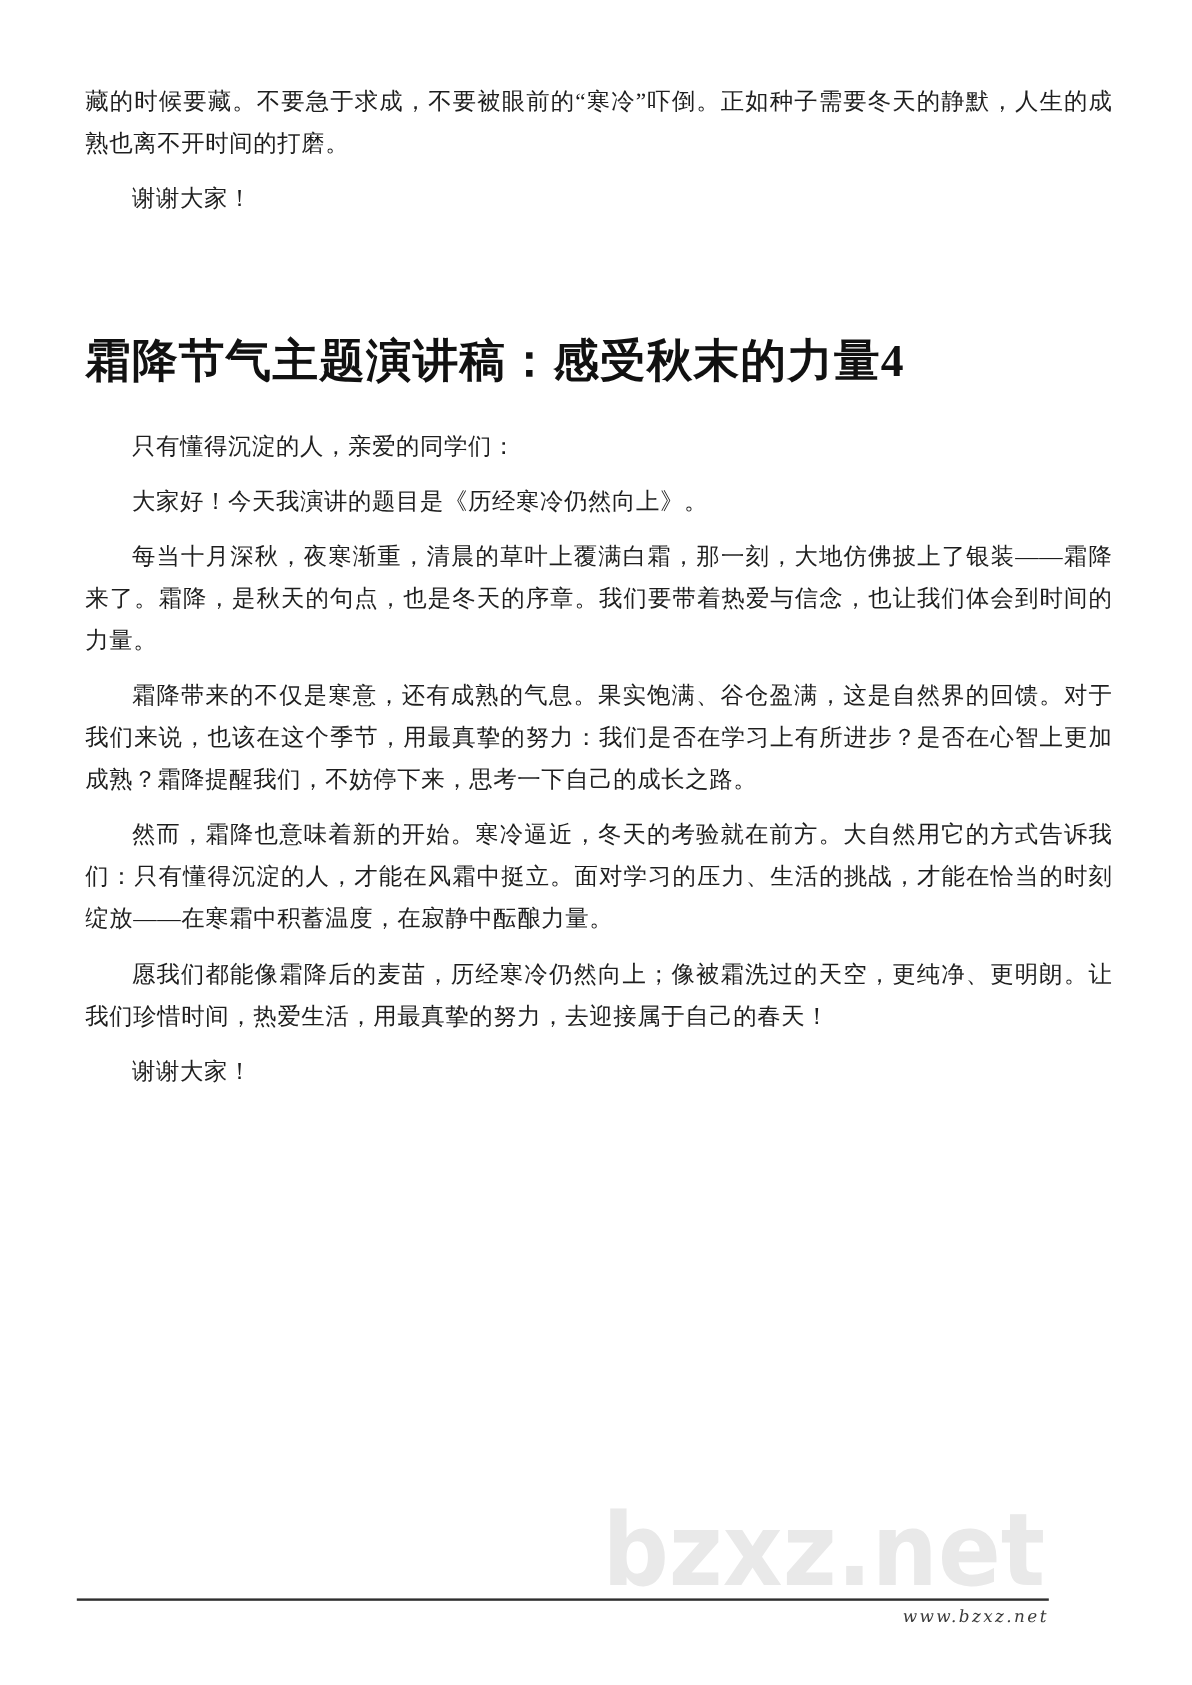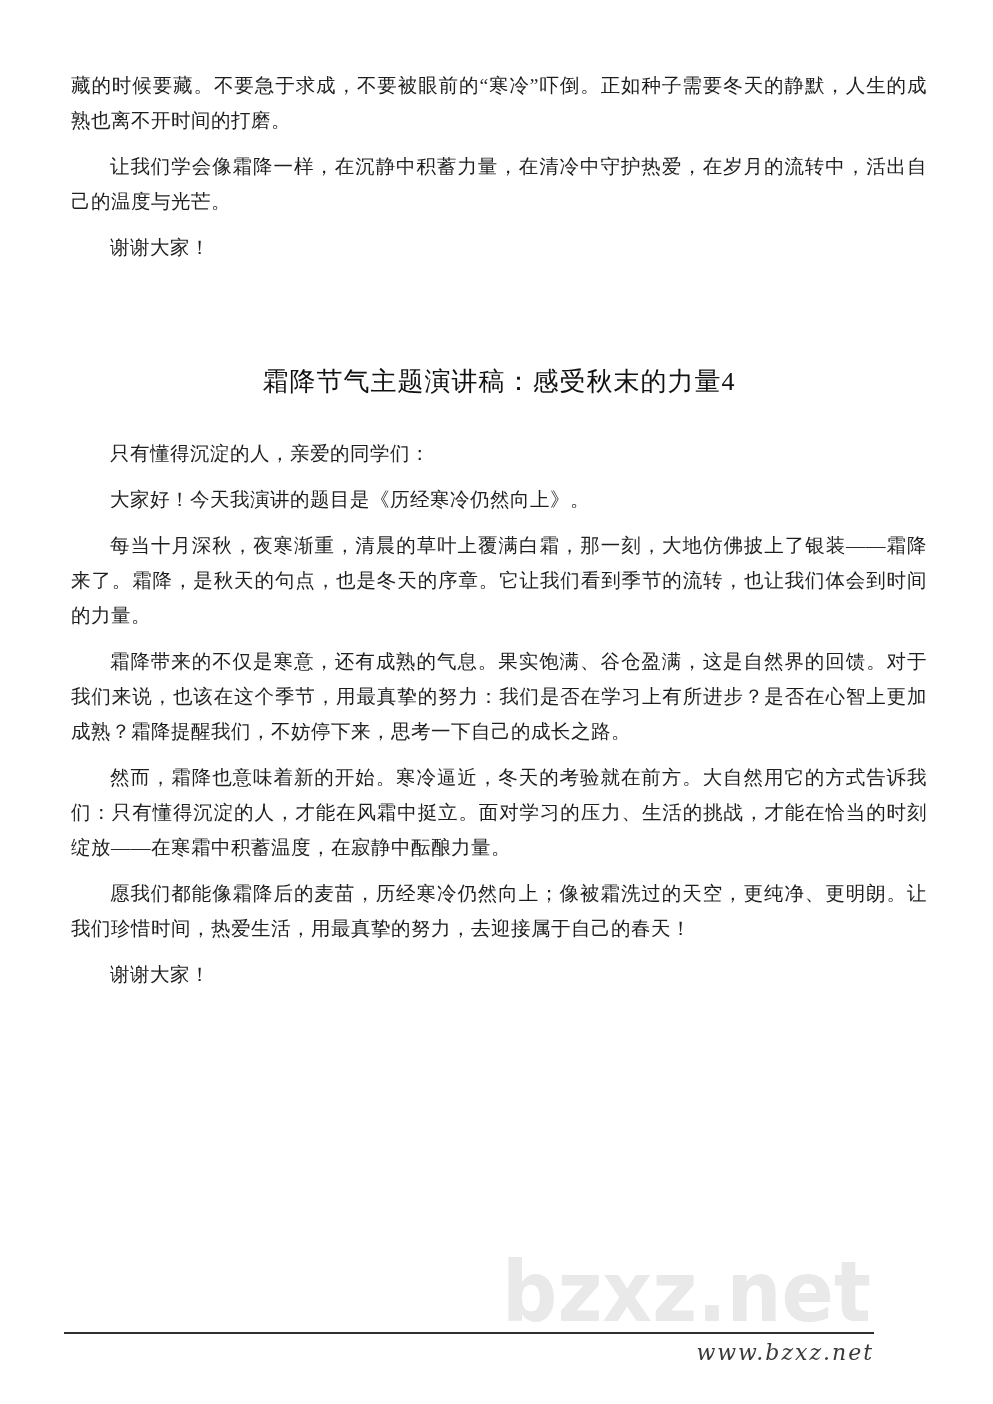--- a/index.html
+++ b/index.html
@@ -27,23 +27,23 @@
     letter-spacing: 0.5px;
   }
   .content p {
     margin: 0 0 11px 0;
     text-indent: 2em;
   }
   .content p.no-indent {
     text-indent: 0;
   }
   .article-title {
-    font-size: 26px;
-    font-weight: normal;
-    text-align: center;
+    font-size: 38px;
+    font-weight: bold;
+    text-align: left;
     text-indent: 0 !important;
     line-height: 42px;
     letter-spacing: 1px;
     margin: 96px 0 33px 0 !important;
     color: #111111;
   }
   .watermark {
     position: absolute;
     right: 60px;
     top: 1250px;
@@ -63,45 +63,44 @@
     top: 1332px;
     border-top: 2px solid #2f2f2f;
     height: 0;
   }
   .footer-url {
     position: absolute;
     right: 57px;
     top: 1340px;
     font-family: "DejaVu Serif", "Liberation Serif", serif;
     font-style: italic;
-    font-size: 22px;
+    font-size: 14px;
     letter-spacing: 2px;
     color: #3a3a3a;
   }
 </style>
 </head>
 <body>
 
 <div class="page" style="background: rgb(255, 255, 255);">
 
   <div class="content" style="color: rgb(30, 30, 30);">
 
     <p class="no-indent">藏的时候要藏。不要急于求成，不要被眼前的“寒冷”吓倒。正如种子需要冬天的静默，人生的成熟也离不开时间的打磨。</p>
 
-    <p>让我们学会像霜降一样，在沉静中积蓄力量，在清冷中守护热爱，在岁月的流转中，活出自己的温度与光芒。</p>
 
     <p>谢谢大家！</p>
 
     <p class="article-title">霜降节气主题演讲稿：感受秋末的力量4</p>
 
     <p>只有懂得沉淀的人，亲爱的同学们：</p>
 
     <p>大家好！今天我演讲的题目是《历经寒冷仍然向上》。</p>
 
-    <p>每当十月深秋，夜寒渐重，清晨的草叶上覆满白霜，那一刻，大地仿佛披上了银装——霜降来了。霜降，是秋天的句点，也是冬天的序章。它让我们看到季节的流转，也让我们体会到时间的力量。</p>
+    <p>每当十月深秋，夜寒渐重，清晨的草叶上覆满白霜，那一刻，大地仿佛披上了银装——霜降来了。霜降，是秋天的句点，也是冬天的序章。我们要带着热爱与信念，也让我们体会到时间的力量。</p>
 
 
     <p>霜降带来的不仅是寒意，还有成熟的气息。果实饱满、谷仓盈满，这是自然界的回馈。对于我们来说，也该在这个季节，用最真挚的努力：我们是否在学习上有所进步？是否在心智上更加成熟？霜降提醒我们，不妨停下来，思考一下自己的成长之路。</p>
 
     <p>然而，霜降也意味着新的开始。寒冷逼近，冬天的考验就在前方。大自然用它的方式告诉我们：只有懂得沉淀的人，才能在风霜中挺立。面对学习的压力、生活的挑战，才能在恰当的时刻绽放——在寒霜中积蓄温度，在寂静中酝酿力量。</p>
 
 
     <p>愿我们都能像霜降后的麦苗，历经寒冷仍然向上；像被霜洗过的天空，更纯净、更明朗。让我们珍惜时间，热爱生活，用最真挚的努力，去迎接属于自己的春天！</p>
 
     <p>谢谢大家！</p>

